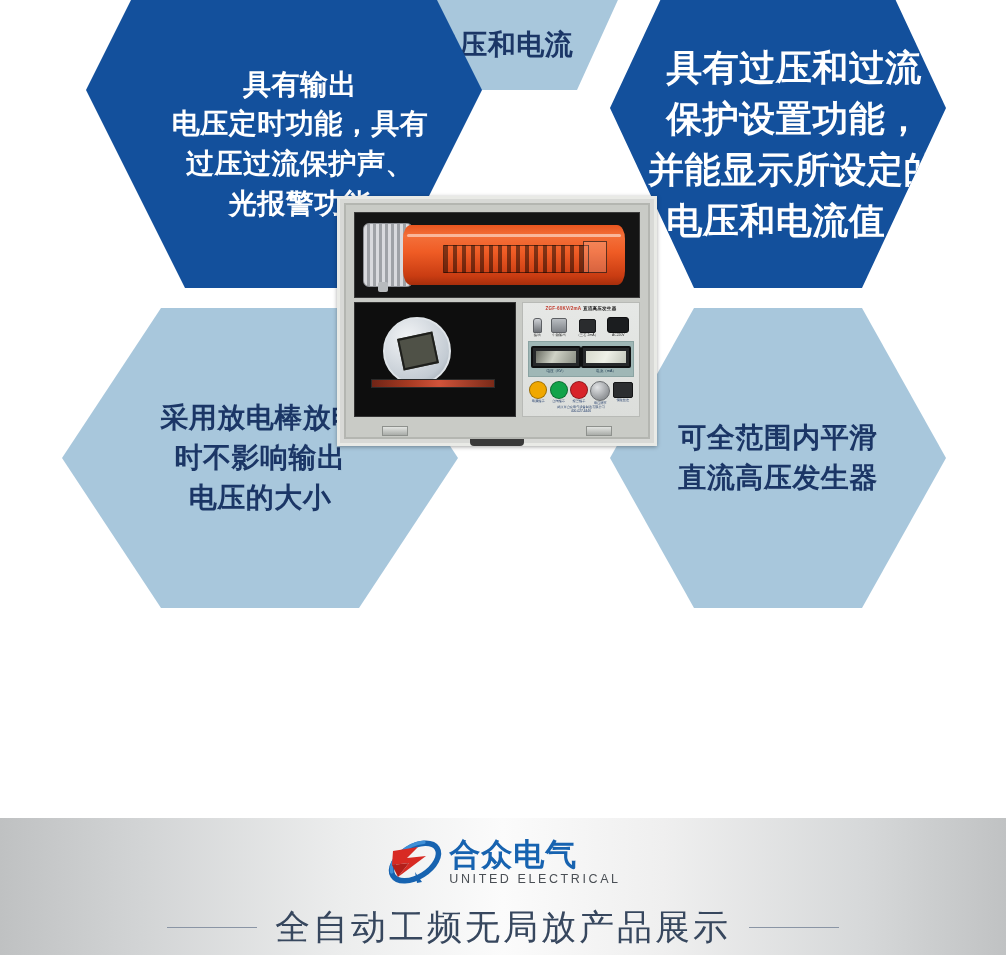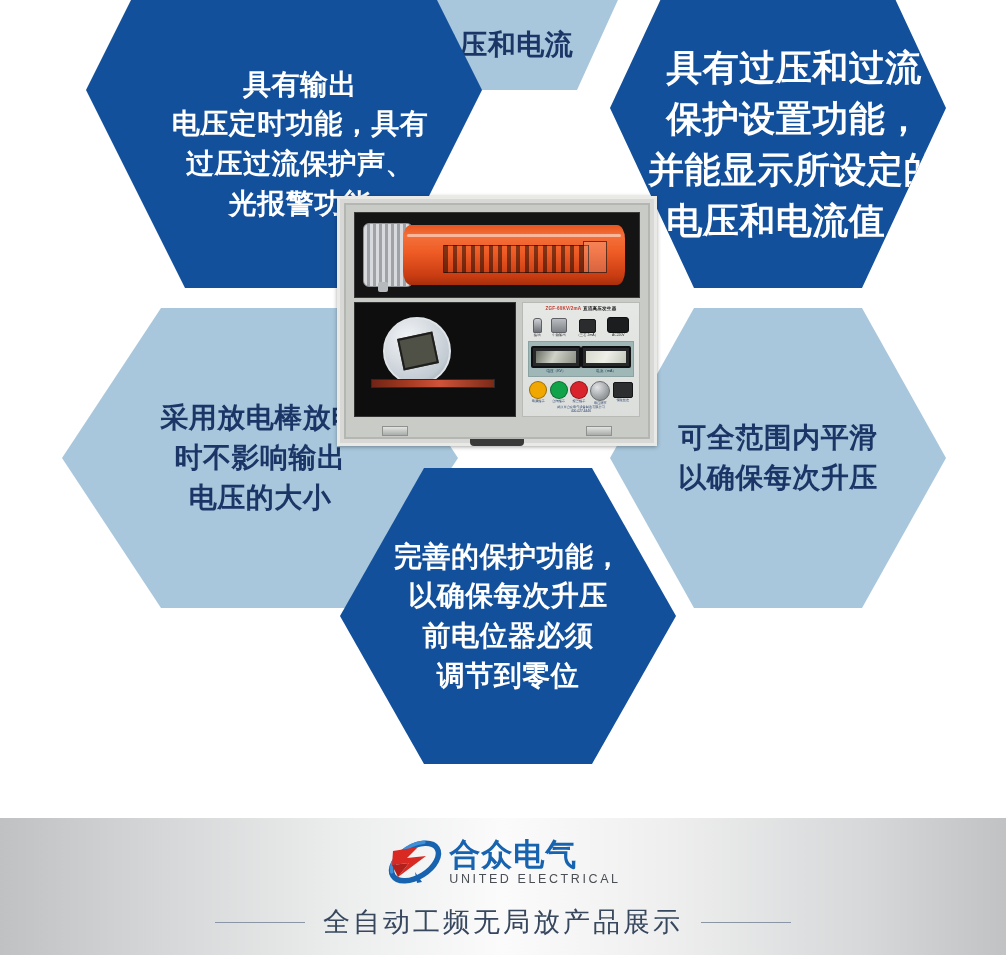--- a/index.html
+++ b/index.html
@@ -436,21 +436,21 @@
     align-items: center;
     justify-content: center;
     gap: 18px;
   }
   .tag-rule {
     width: 90px;
     height: 1px;
     background: #8a95a5;
   }
   #tagline {
-    font-size: 27px;
+    font-size: 35px;
     color: #37475e;
     letter-spacing: 3px;
     white-space: nowrap;
   }
 </style>
 </head>
 <body>
 
 <div id="stage">
 
@@ -473,29 +473,23 @@
   </div>
 
   <div class="hex light" id="hex-mid-left">
     <span class="hex-text">采用放电棒放电
 时不影响输出
 电压的大小</span>
   </div>
 
   <div class="hex light" id="hex-mid-right">
     <span class="hex-text">可全范围内平滑
-以确保每次升压</span>
+直流高压发生器</span>
   </div>
 
-  <div class="hex dark" id="hex-bottom-center">
-    <span class="hex-text">完善的保护功能，
-以确保每次升压
-前电位器必须
-调节到零位</span>
-  </div>
 
   <div id="product">
     <div class="case-inner">
 
       <div class="bay-top">
         <div class="cap">
           <div class="cap-nub"></div>
         </div>
         <div class="cylinder">
           <div class="cyl-hl"></div>

